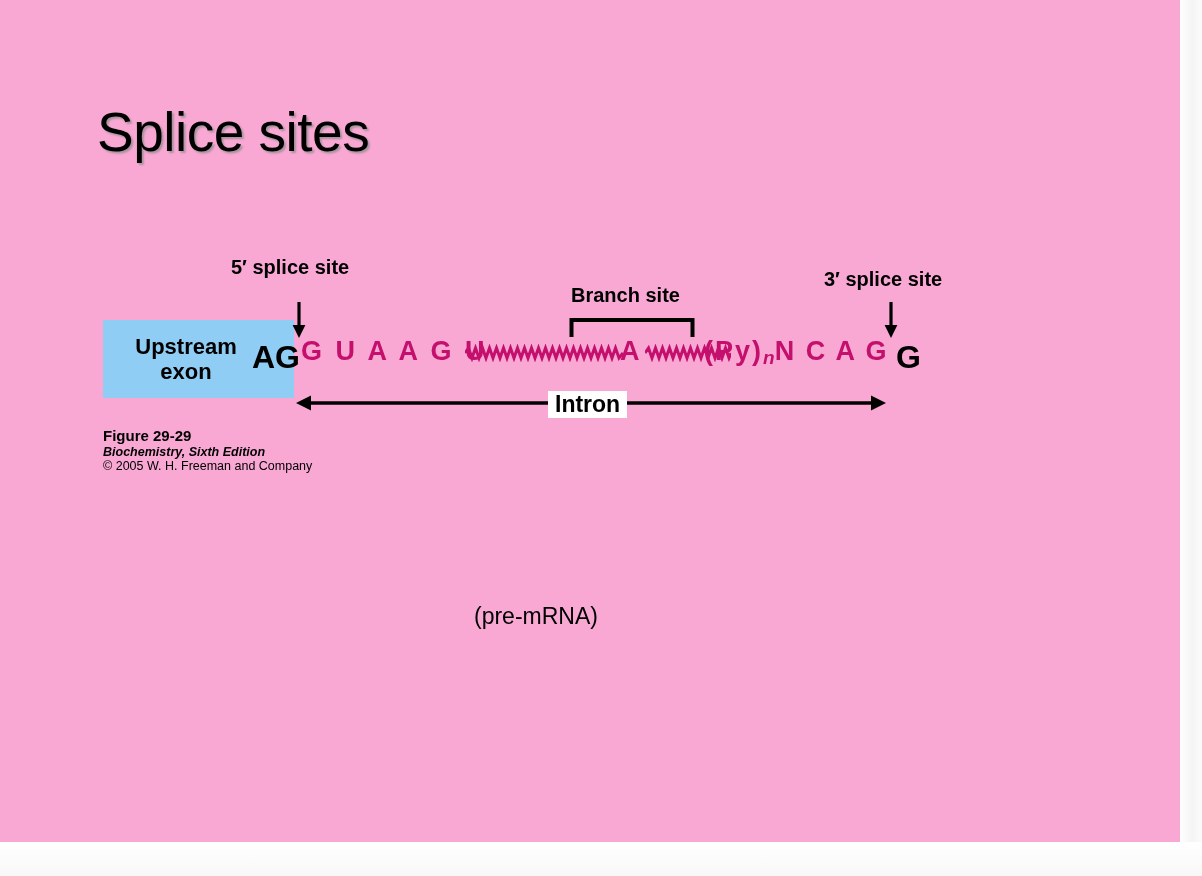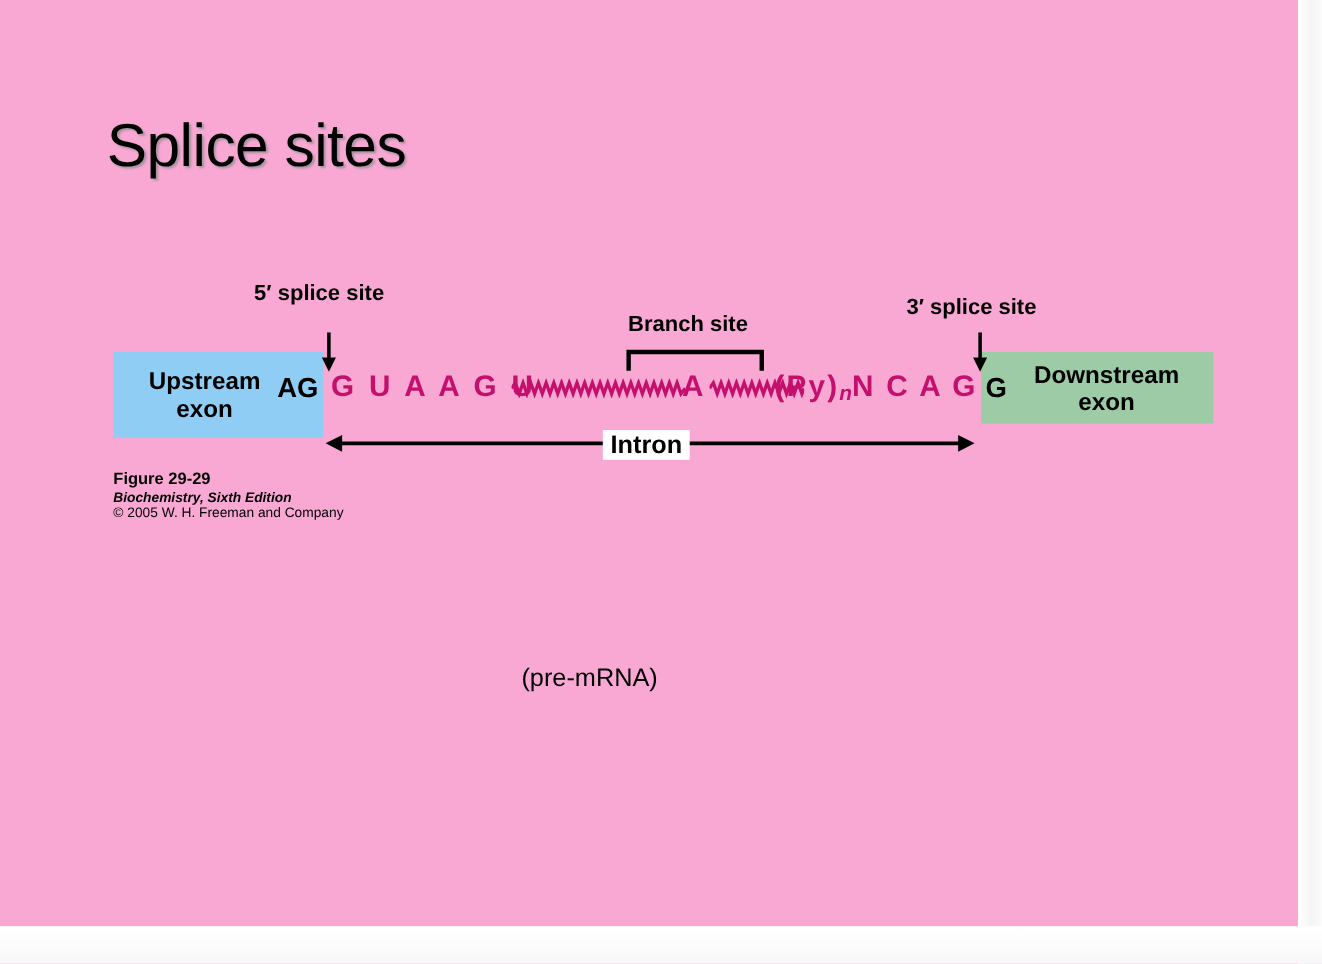--- a/index.html
+++ b/index.html
@@ -98,21 +98,21 @@
   #downstream-exon .exon-label {
     font-size: 22px;
     line-height: 25px;
     text-align: center;
     width: 170px;
   }
 
   
   .flank-nt {
     position: absolute;
-    font-size: 25px;
+    font-size: 32px;
     font-weight: bold;
     color: #000000;
     letter-spacing: 0px;
   }
   #upstream-flank { left: 252px; top: 339px; }
   #downstream-flank { left: 896px; top: 339px; }
 
   
   .seq {
     position: absolute;
@@ -221,23 +221,20 @@
       <path d="M0,9 L3.5,4 L7,14 L10.5,4 L14,14 L17.5,4 L21,14 L24.5,4 L28,14 L31.5,4 L35,14
                L38.5,4 L42,14 L45.5,4 L49,14 L52.5,4 L56,14 L59.5,4 L63,14 L66.5,4 L70,14
                L73.5,4 L77,14 L80.5,4 L84,14 L86,9" fill="none" stroke="#C4106C" stroke-width="3" stroke-linejoin="miter"></path>
     </svg>
 
     <div class="exon-box" id="upstream-exon">
       <div class="exon-label">Upstream exon</div>
     </div>
     <div class="flank-nt" id="upstream-flank">AG</div>
 
-    <div class="exon-box" id="downstream-exon">
-      <div class="exon-label">Downstream exon</div>
-    </div>
     <div class="flank-nt" id="downstream-flank">G</div>
 
     <div class="seq" id="seq-5prime">G U A A G U</div>
 
     <div class="seq" id="seq-branch-a">A</div>
 
     <div class="seq" id="seq-3prime"><span>(Py)</span><span class="sub-n">n</span><span>N C A G</span></div>
 
     <div class="callout-label" id="label-5ss">5′ splice site</div>
     <svg class="down-arrow" style="left:290px; top:302px;" width="18" height="36" viewBox="0 0 18 36">

